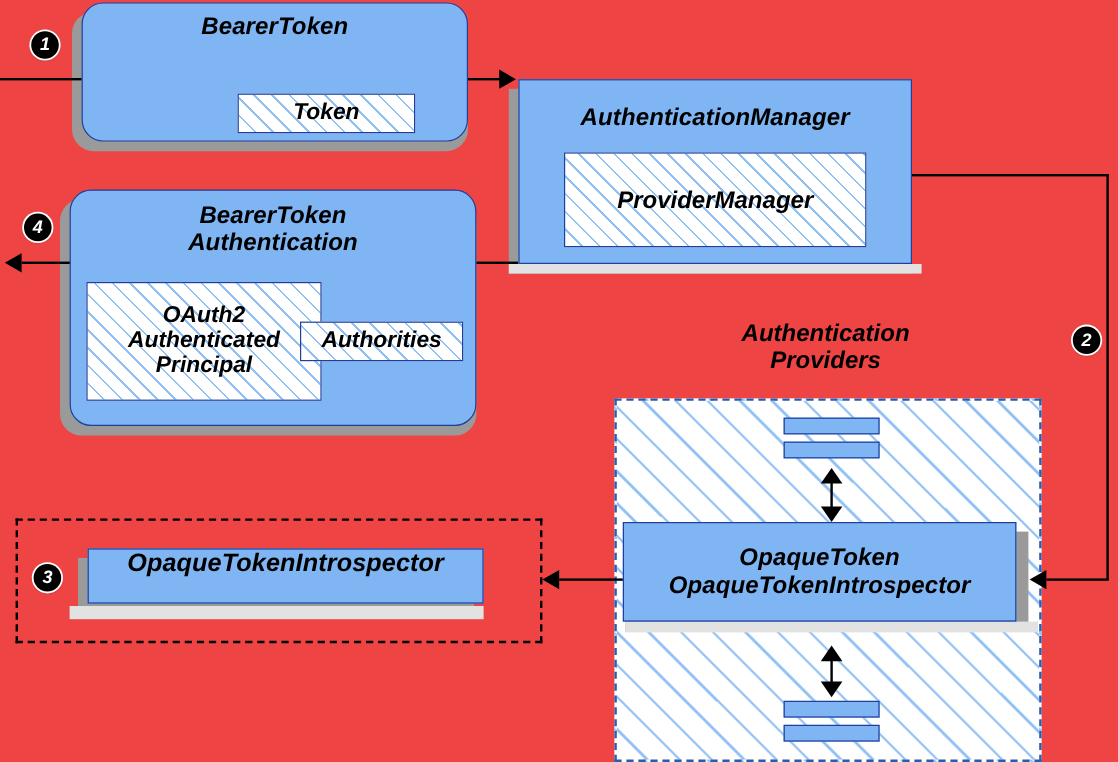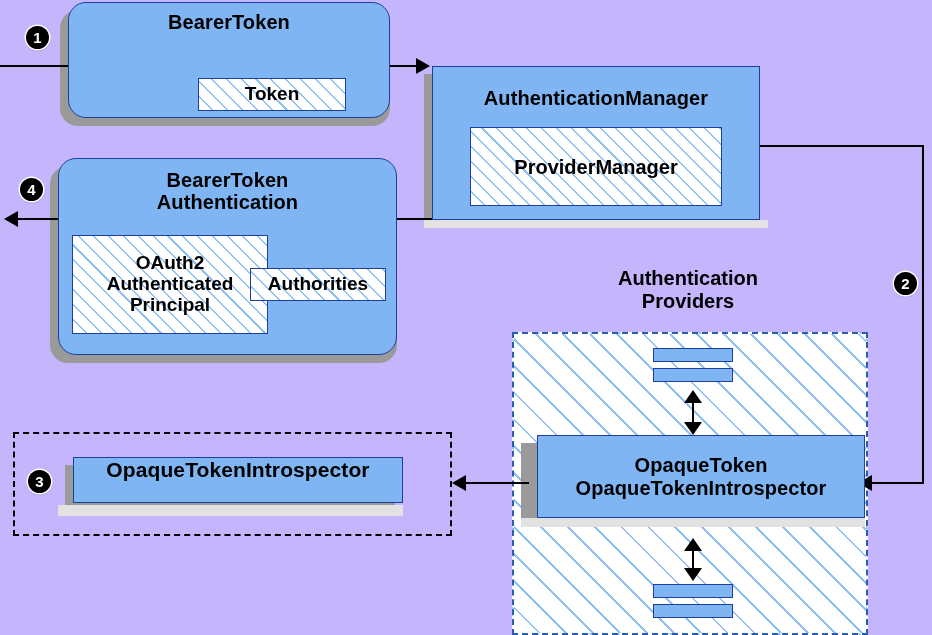--- a/index.html
+++ b/index.html
@@ -1,18 +1,18 @@
 <!DOCTYPE html>
 <html><head>
 <meta charset="utf-8">
 <style>
   html,body{margin:0;padding:0;background:#ffffff;}
   body{width:932px;height:635px;overflow:hidden;
        font-family:"Liberation Sans","DejaVu Sans",sans-serif;}
-  #stage{position:relative;width:932px;height:635px;background:#c4b5fd;}
+  #stage{position:relative;width:932px;height:635px;background:#ef4444;font-style:italic;}
 
   
   .node{position:absolute;box-sizing:border-box;
         background:#7FB5F2;border:1.5px solid #1F3F9E;
         display:flex;flex-direction:column;align-items:center;
         color:#000;font-weight:bold;text-align:center;}
   .shadow{position:absolute;background:#9a9a9a;z-index:0;}
   .shadow2{position:absolute;background:#e2e2e2;z-index:0;}
 
   .rounded{border-radius:18px;}
@@ -131,21 +131,21 @@
 
   <div class="bar" style="left:653px;top:348px;width:80px;height:14px;z-index:3;"></div>
   <div class="bar" style="left:653px;top:368px;width:80px;height:14px;z-index:3;"></div>
 
   <div class="arrow arr-u" style="left:684px;top:390px;z-index:6;"></div>
   <div class="ln lnv" style="left:692px;top:398px;height:28px;z-index:5;"></div>
   <div class="arrow arr-d" style="left:684px;top:422px;z-index:6;"></div>
 
   <div class="shadow" style="left:521px;top:443px;width:336px;height:83px;z-index:2;"></div>
   <div class="shadow2" style="left:521px;top:518px;width:344px;height:9px;z-index:2;"></div>
-  <div class="node" style="left:537px;top:435px;width:328px;height:83px;font-size:20px;justify-content:center;z-index:10;">
+  <div class="node" style="left:519px;top:435px;width:328px;height:83px;font-size:20px;justify-content:center;z-index:10;">
     <div class="title">OpaqueToken</div>
     <div class="title">OpaqueTokenIntrospector</div>
   </div>
 
   <div class="arrow arr-u" style="left:684px;top:538px;z-index:6;"></div>
   <div class="ln lnv" style="left:692px;top:546px;height:26px;z-index:5;"></div>
   <div class="arrow arr-d" style="left:684px;top:568px;z-index:6;"></div>
 
   <div class="bar" style="left:653px;top:584px;width:80px;height:14px;z-index:3;"></div>
   <div class="bar" style="left:653px;top:604px;width:80px;height:14px;z-index:3;"></div>

